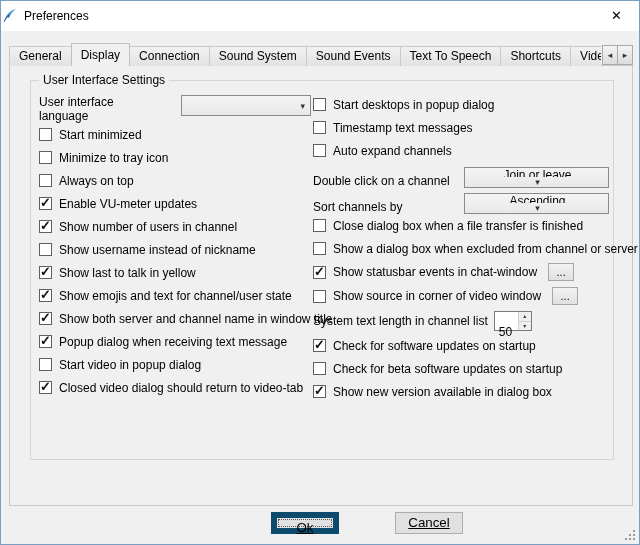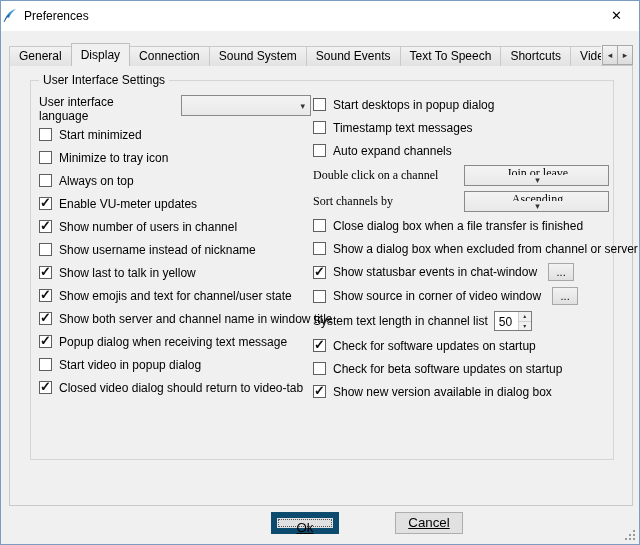--- a/index.html
+++ b/index.html
@@ -76,32 +76,32 @@
   .cb-text { white-space:nowrap; }
 
   .combo {
     height:21px; border:1px solid #8a8a8a; background:linear-gradient(#f4f4f4,#e8e8e8);
     display:flex; align-items:center; padding:0 3px 0 5px;
   }
   .combo-value { flex:1; white-space:nowrap; overflow:hidden; }
   .combo-arrow { font-size:9px; color:#333; padding:0 2px; }
   .lang-row .combo { width:130px; }
 
-  .combo-row { height:26px; display:flex; align-items:center;font-family:Liberation Serif, serif; }
+  .combo-row { height:26px; display:flex; align-items:flex-end; }
   .combo-row .label { flex:1; }
   .combo-row .combo { width:145px;flex-direction:column; }
 
   .dots-btn {
     width:26px; height:18px; border:1px solid #a7a7a7; background:linear-gradient(#f2f2f2,#e0e0e0);
     font-size:11px; line-height:14px; text-align:center; margin-left:4px; flex:0 0 auto;
   }
 
   .spin-row { height:26px; display:flex; align-items:center; }
   .spin { width:38px; height:20px; border:1px solid #7a7a7a; background:#fff; display:flex; margin-left:6px; }
-  .spin-value { flex:1; padding:3px 0 0 4px; }
+  .spin-value { flex:1; padding:13px 0 0 4px; }
   .spin-btns { width:13px; display:flex; flex-direction:column; border-left:1px solid #cfcfcf; }
   .spin-btn { flex:1; font-size:6px; line-height:8px; text-align:center; background:#f0f0f0; color:#333; }
   .spin-btn:first-child { border-bottom:1px solid #cfcfcf; }
 
   .btn {
     position:absolute; top:511px; width:68px; height:22px;
     text-align:center; background:#e1e1e1; line-height:19px;
   }
   .btn-ok { left:270px; border:6px solid #0c4a6e; background:#e5f1fb00; background:#e1e1e1; }
   .btn-ok::before { content:""; position:absolute; inset:1px; border:1px dotted #555; }

